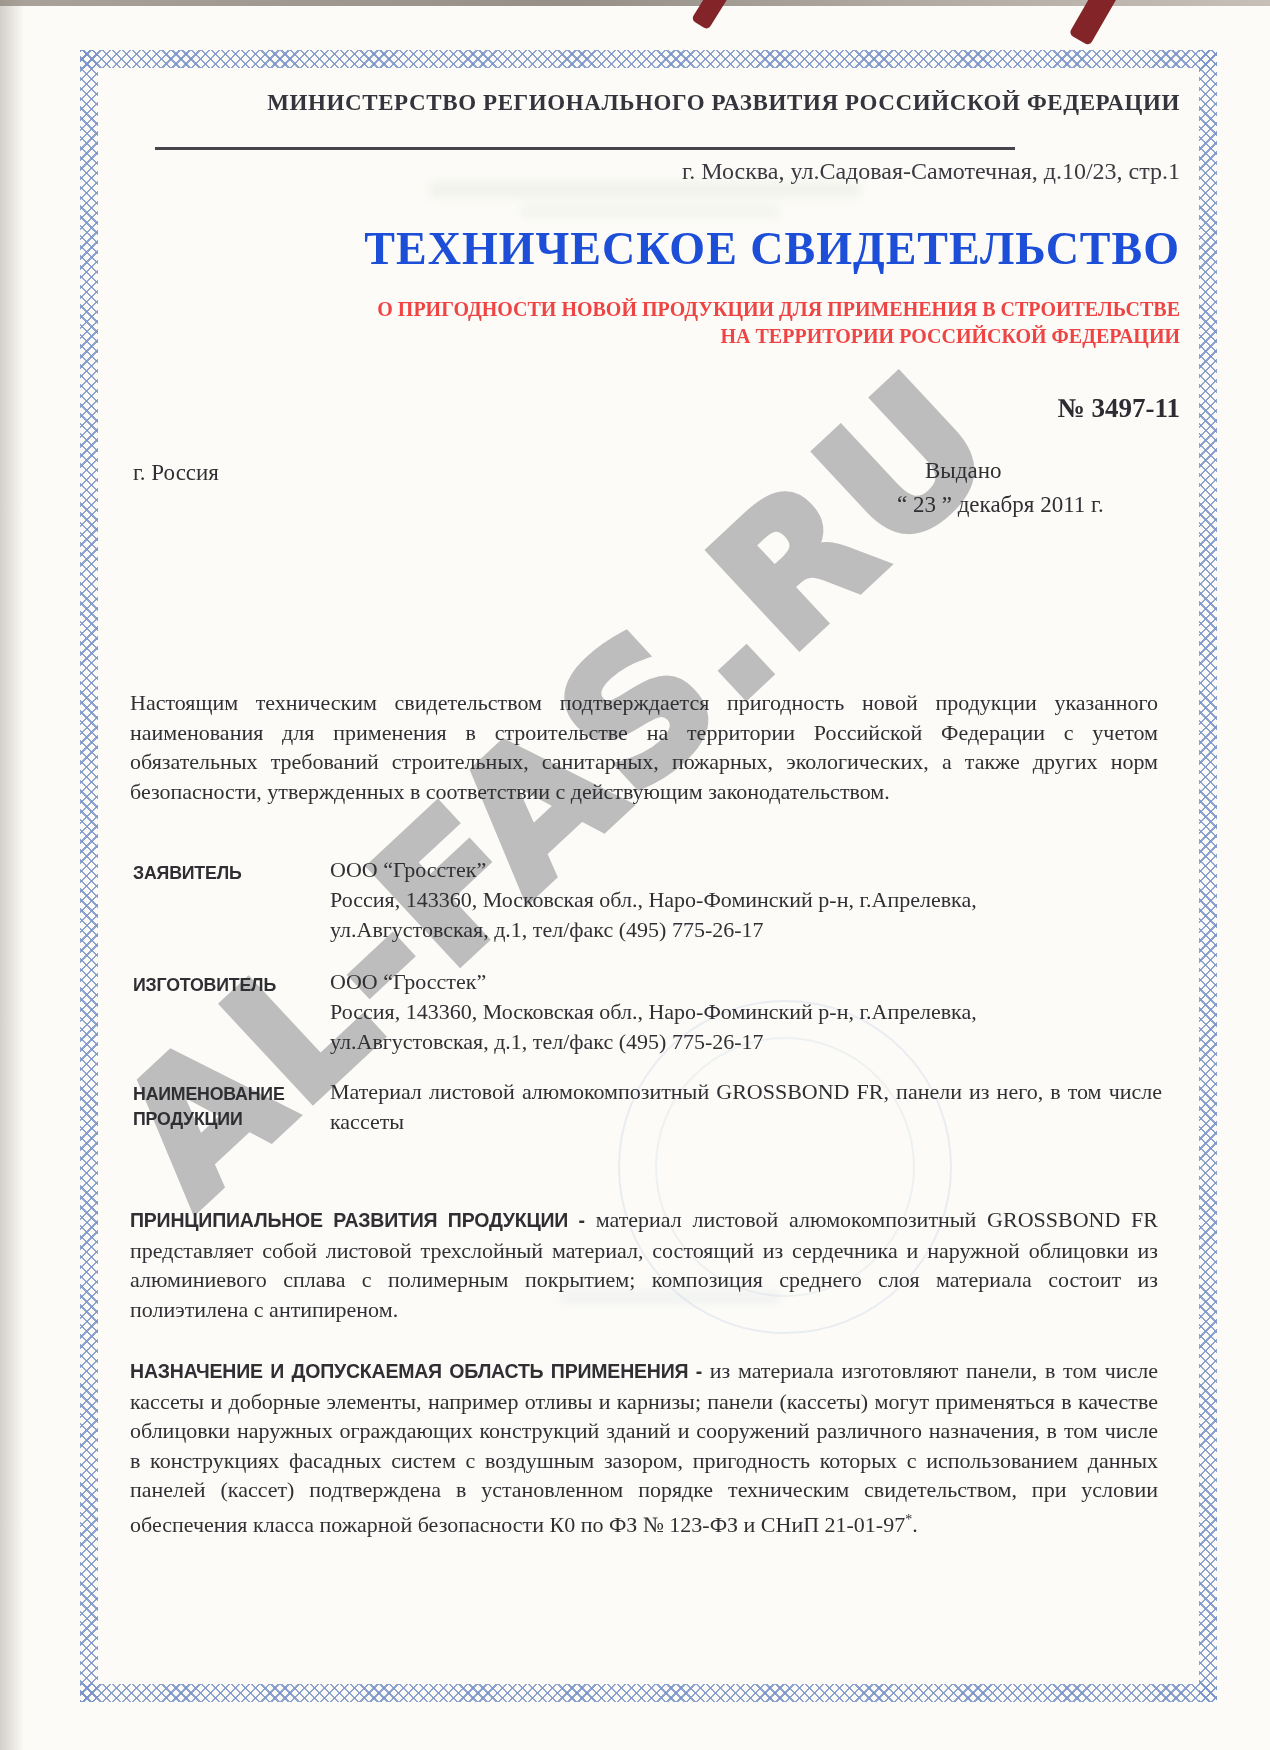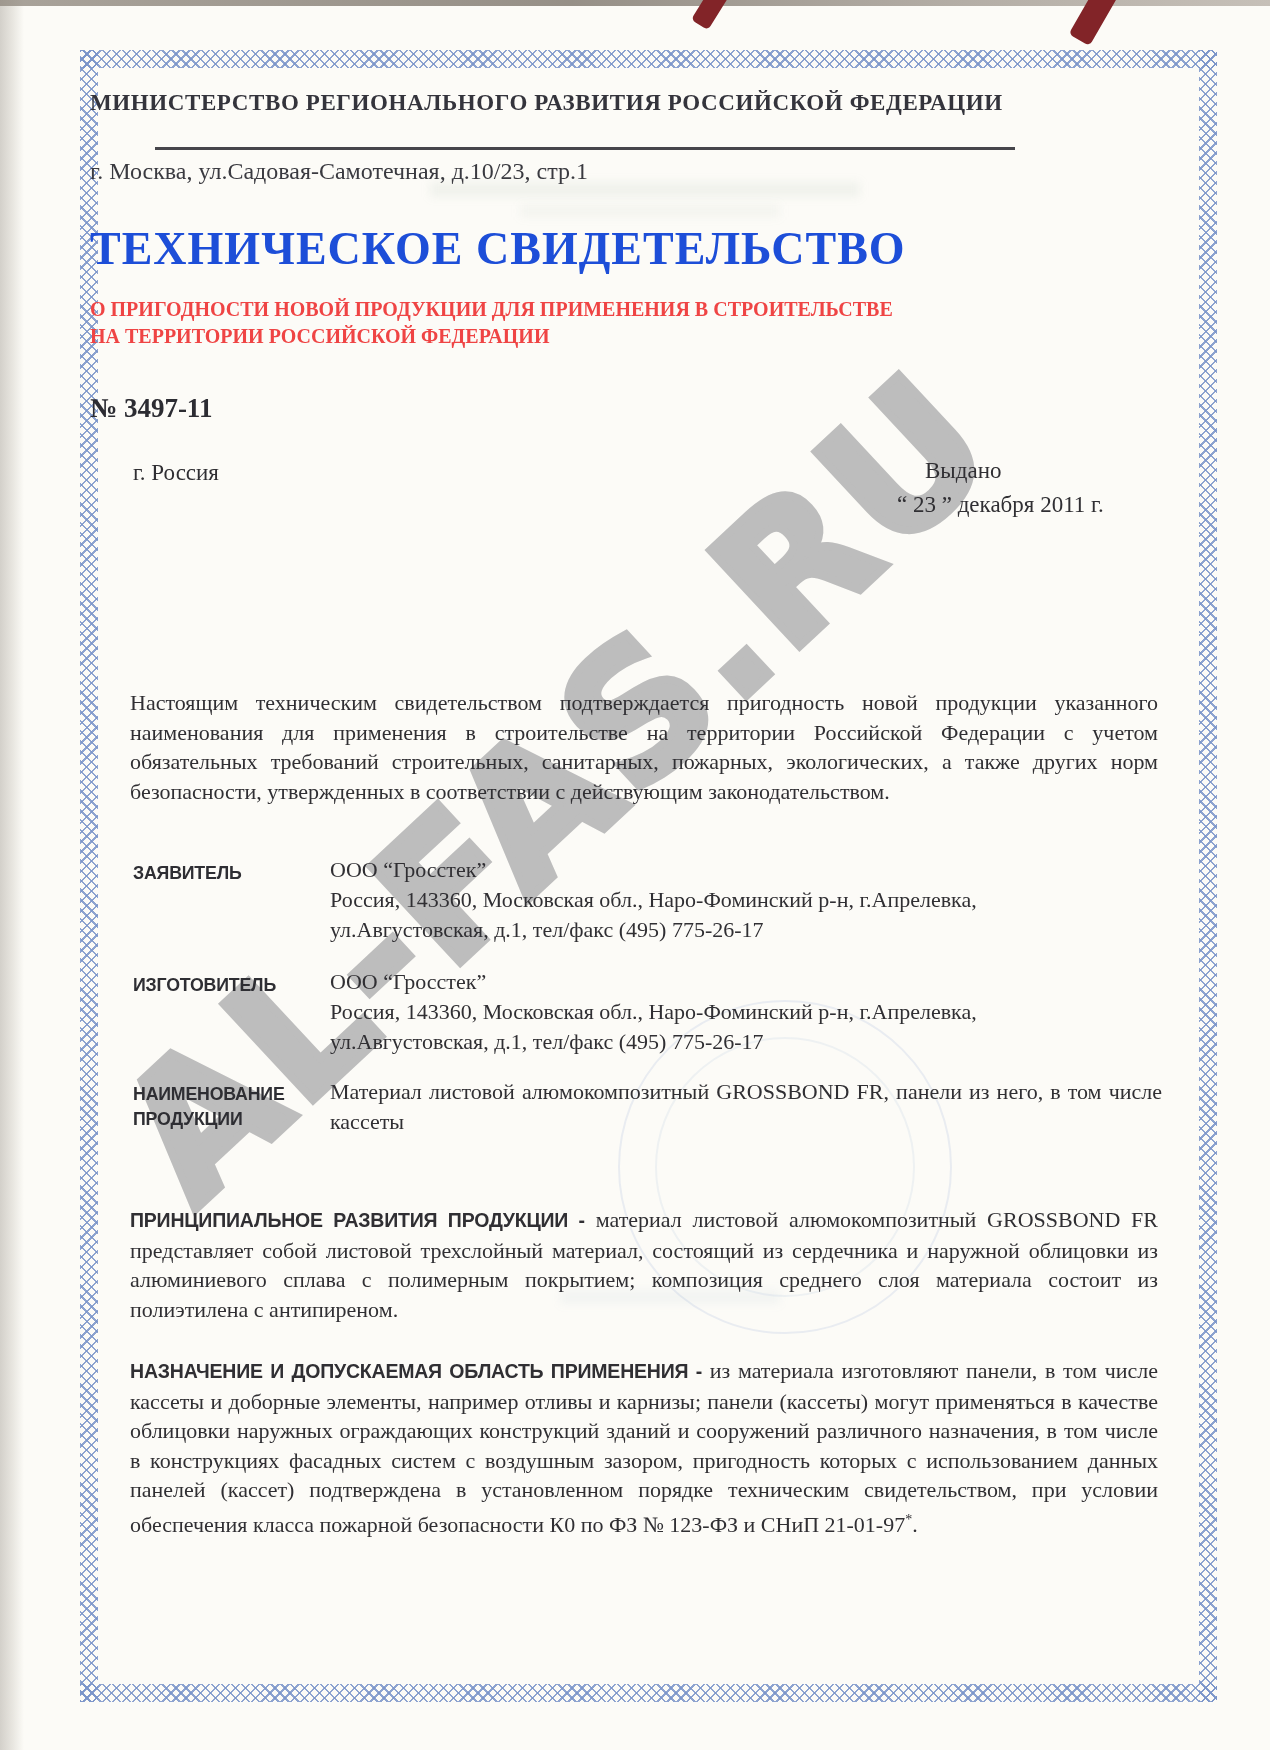--- a/index.html
+++ b/index.html
@@ -38,21 +38,21 @@
   .watermark{
     position:absolute;left:557px;top:787px;z-index:2;white-space:nowrap;
     transform:translate(-50%,-50%) rotate(-43deg);
     font-family:"DejaVu Sans",sans-serif;font-weight:bold;
     font-size:180px;letter-spacing:6px;color:#bdbdbd;
     -webkit-text-stroke:8px #bdbdbd;
   }
   
   .content{position:absolute;left:0;top:0;width:100%;height:100%;z-index:3;}
   .abs{position:absolute;}
-  .centered{left:90px;width:1090px;text-align:left;}
+  .centered{left:90px;width:1090px;text-align:right;}
   .ministry{top:90px;font-size:23px;font-weight:bold;letter-spacing:.6px;color:#34343c;}
   .rule{left:155px;top:147px;width:860px;height:3px;background:#46454b;}
   .addr{top:158px;font-size:24px;color:#3a3a40;}
   .doc-title{top:222px;font-size:46px;font-weight:bold;letter-spacing:1px;color:#1d4ed8;}
   .doc-sub{top:296px;font-size:20px;font-weight:bold;line-height:27px;color:#ef4444;}
   .doc-num{top:393px;font-size:27px;font-weight:bold;color:#2c2c32;}
   .city{left:133px;top:460px;font-size:23px;}
   .issued{left:897px;top:458px;font-size:23px;margin-left:28px;}
   .issued-date{left:897px;top:492px;font-size:23px;text-align:center;}
   .para{left:130px;width:1028px;font-size:22px;line-height:29.5px;text-align:justify;}

